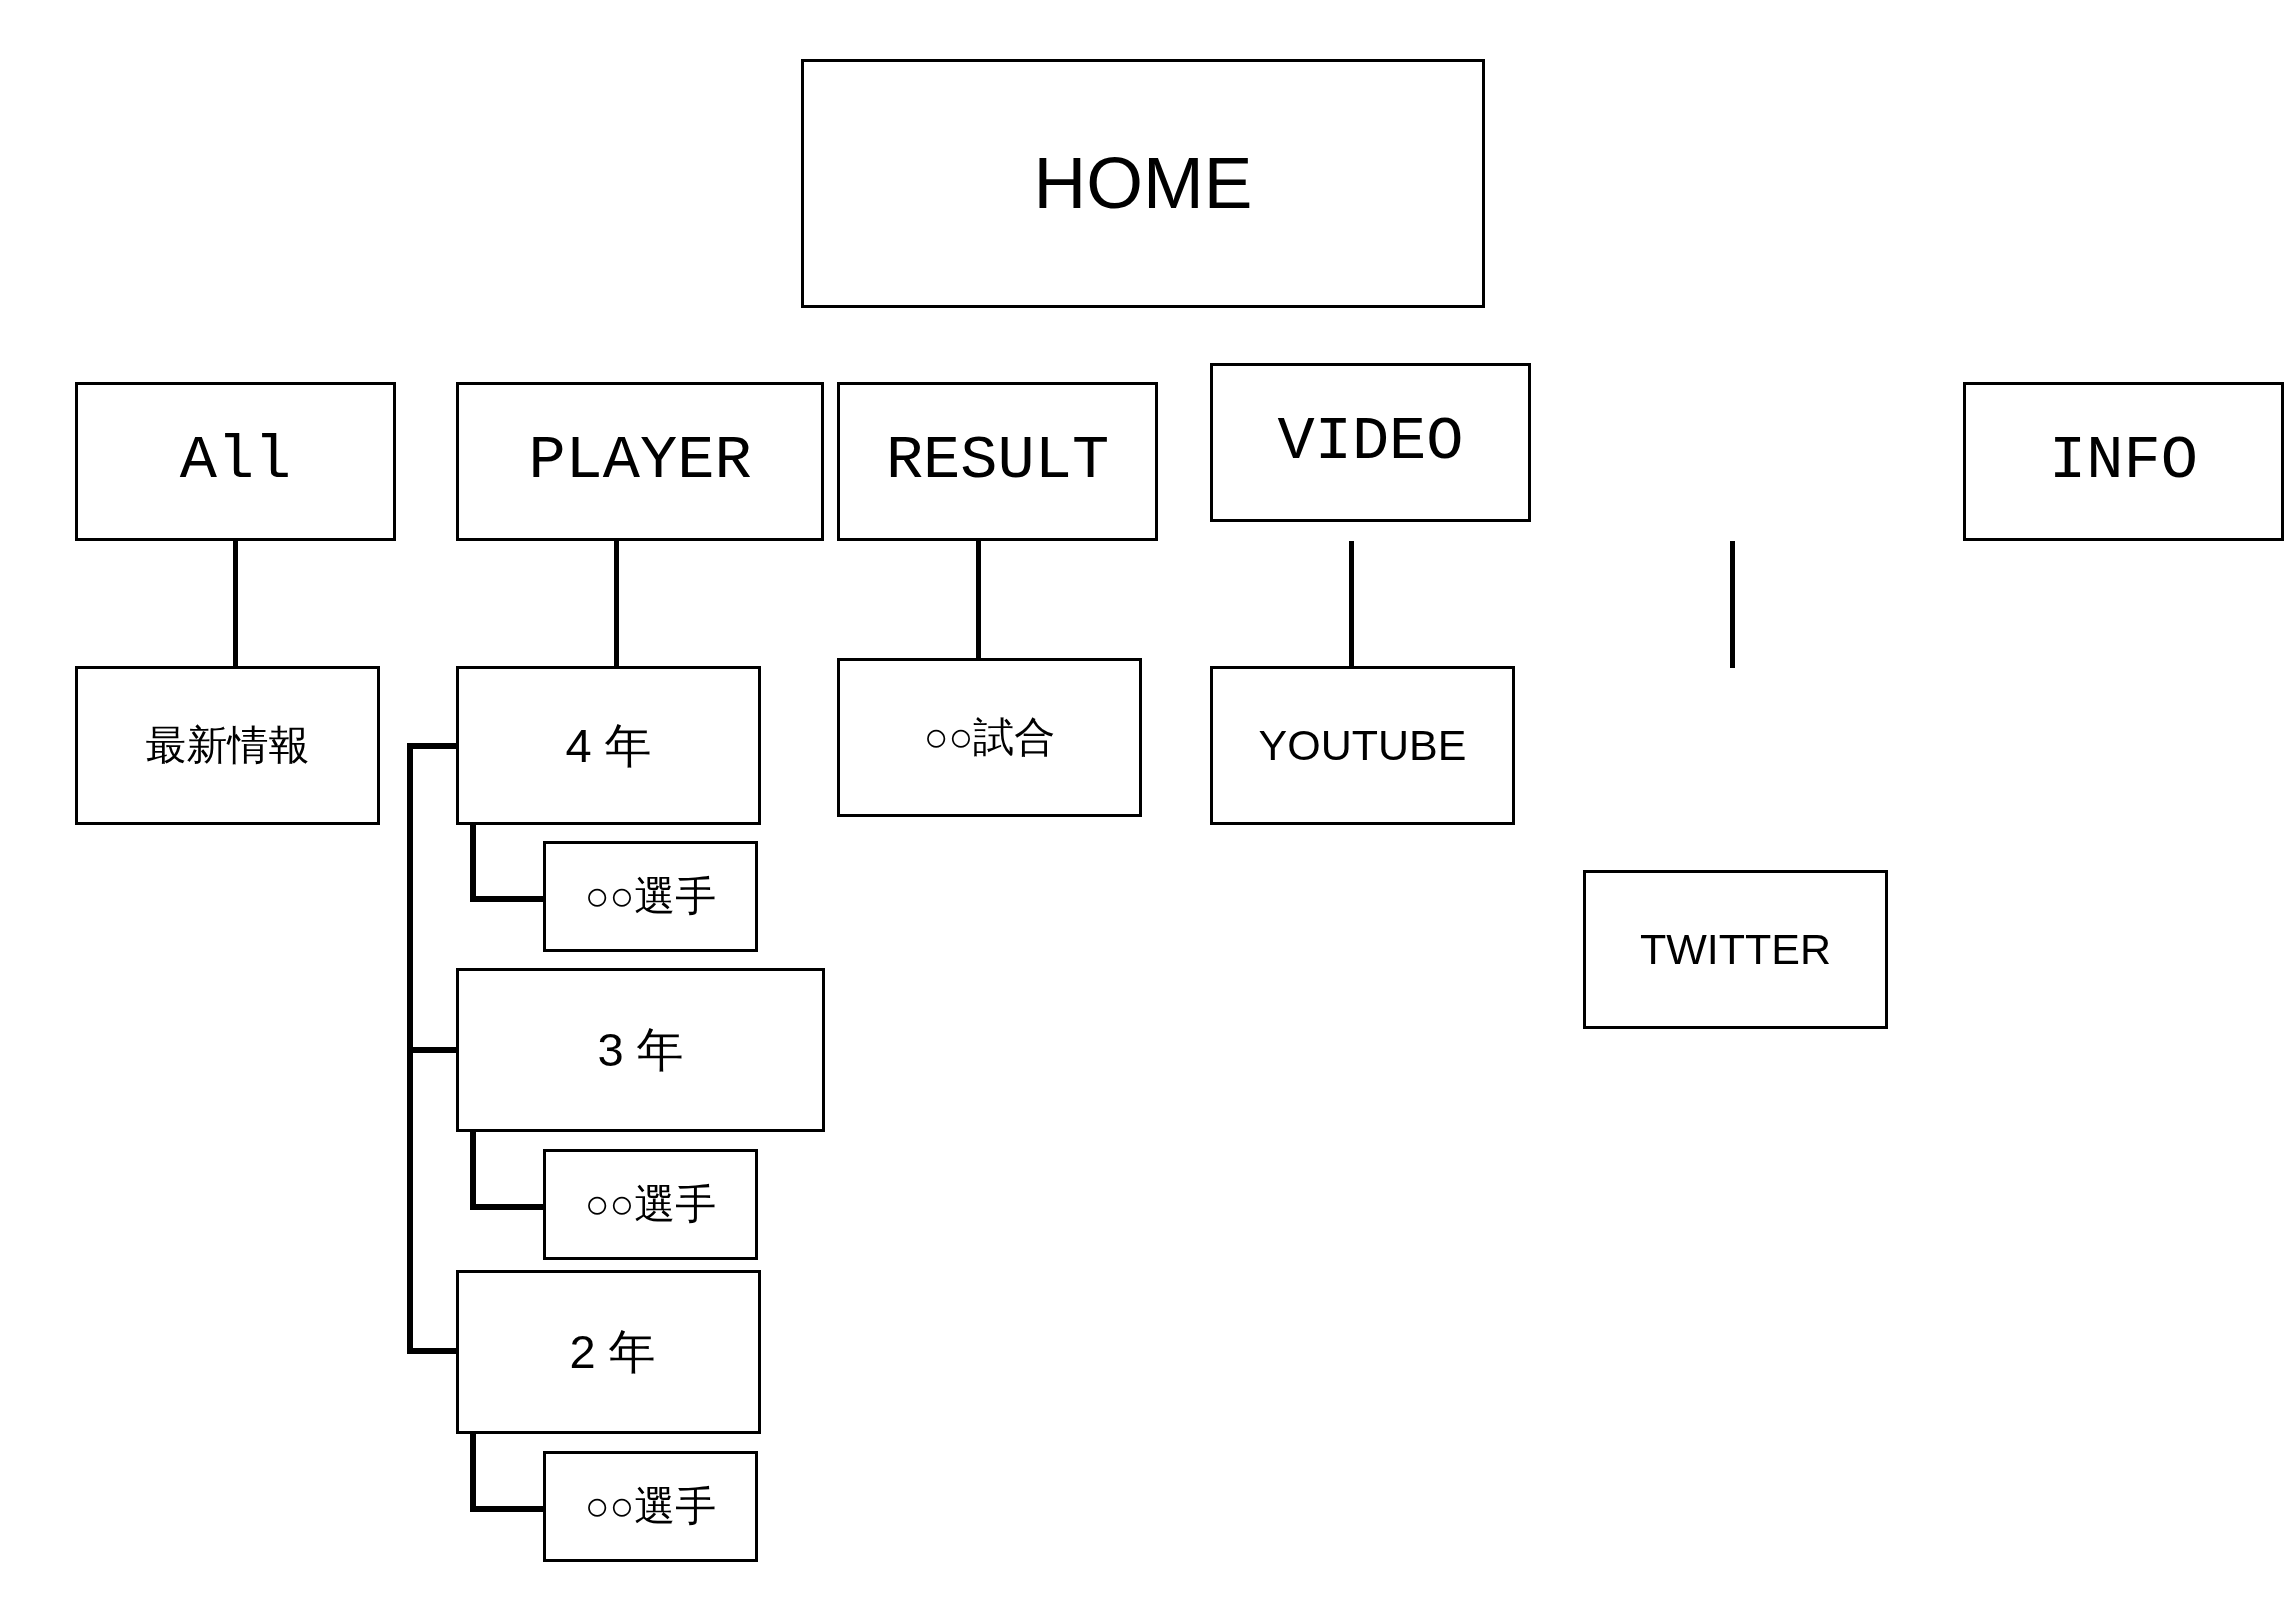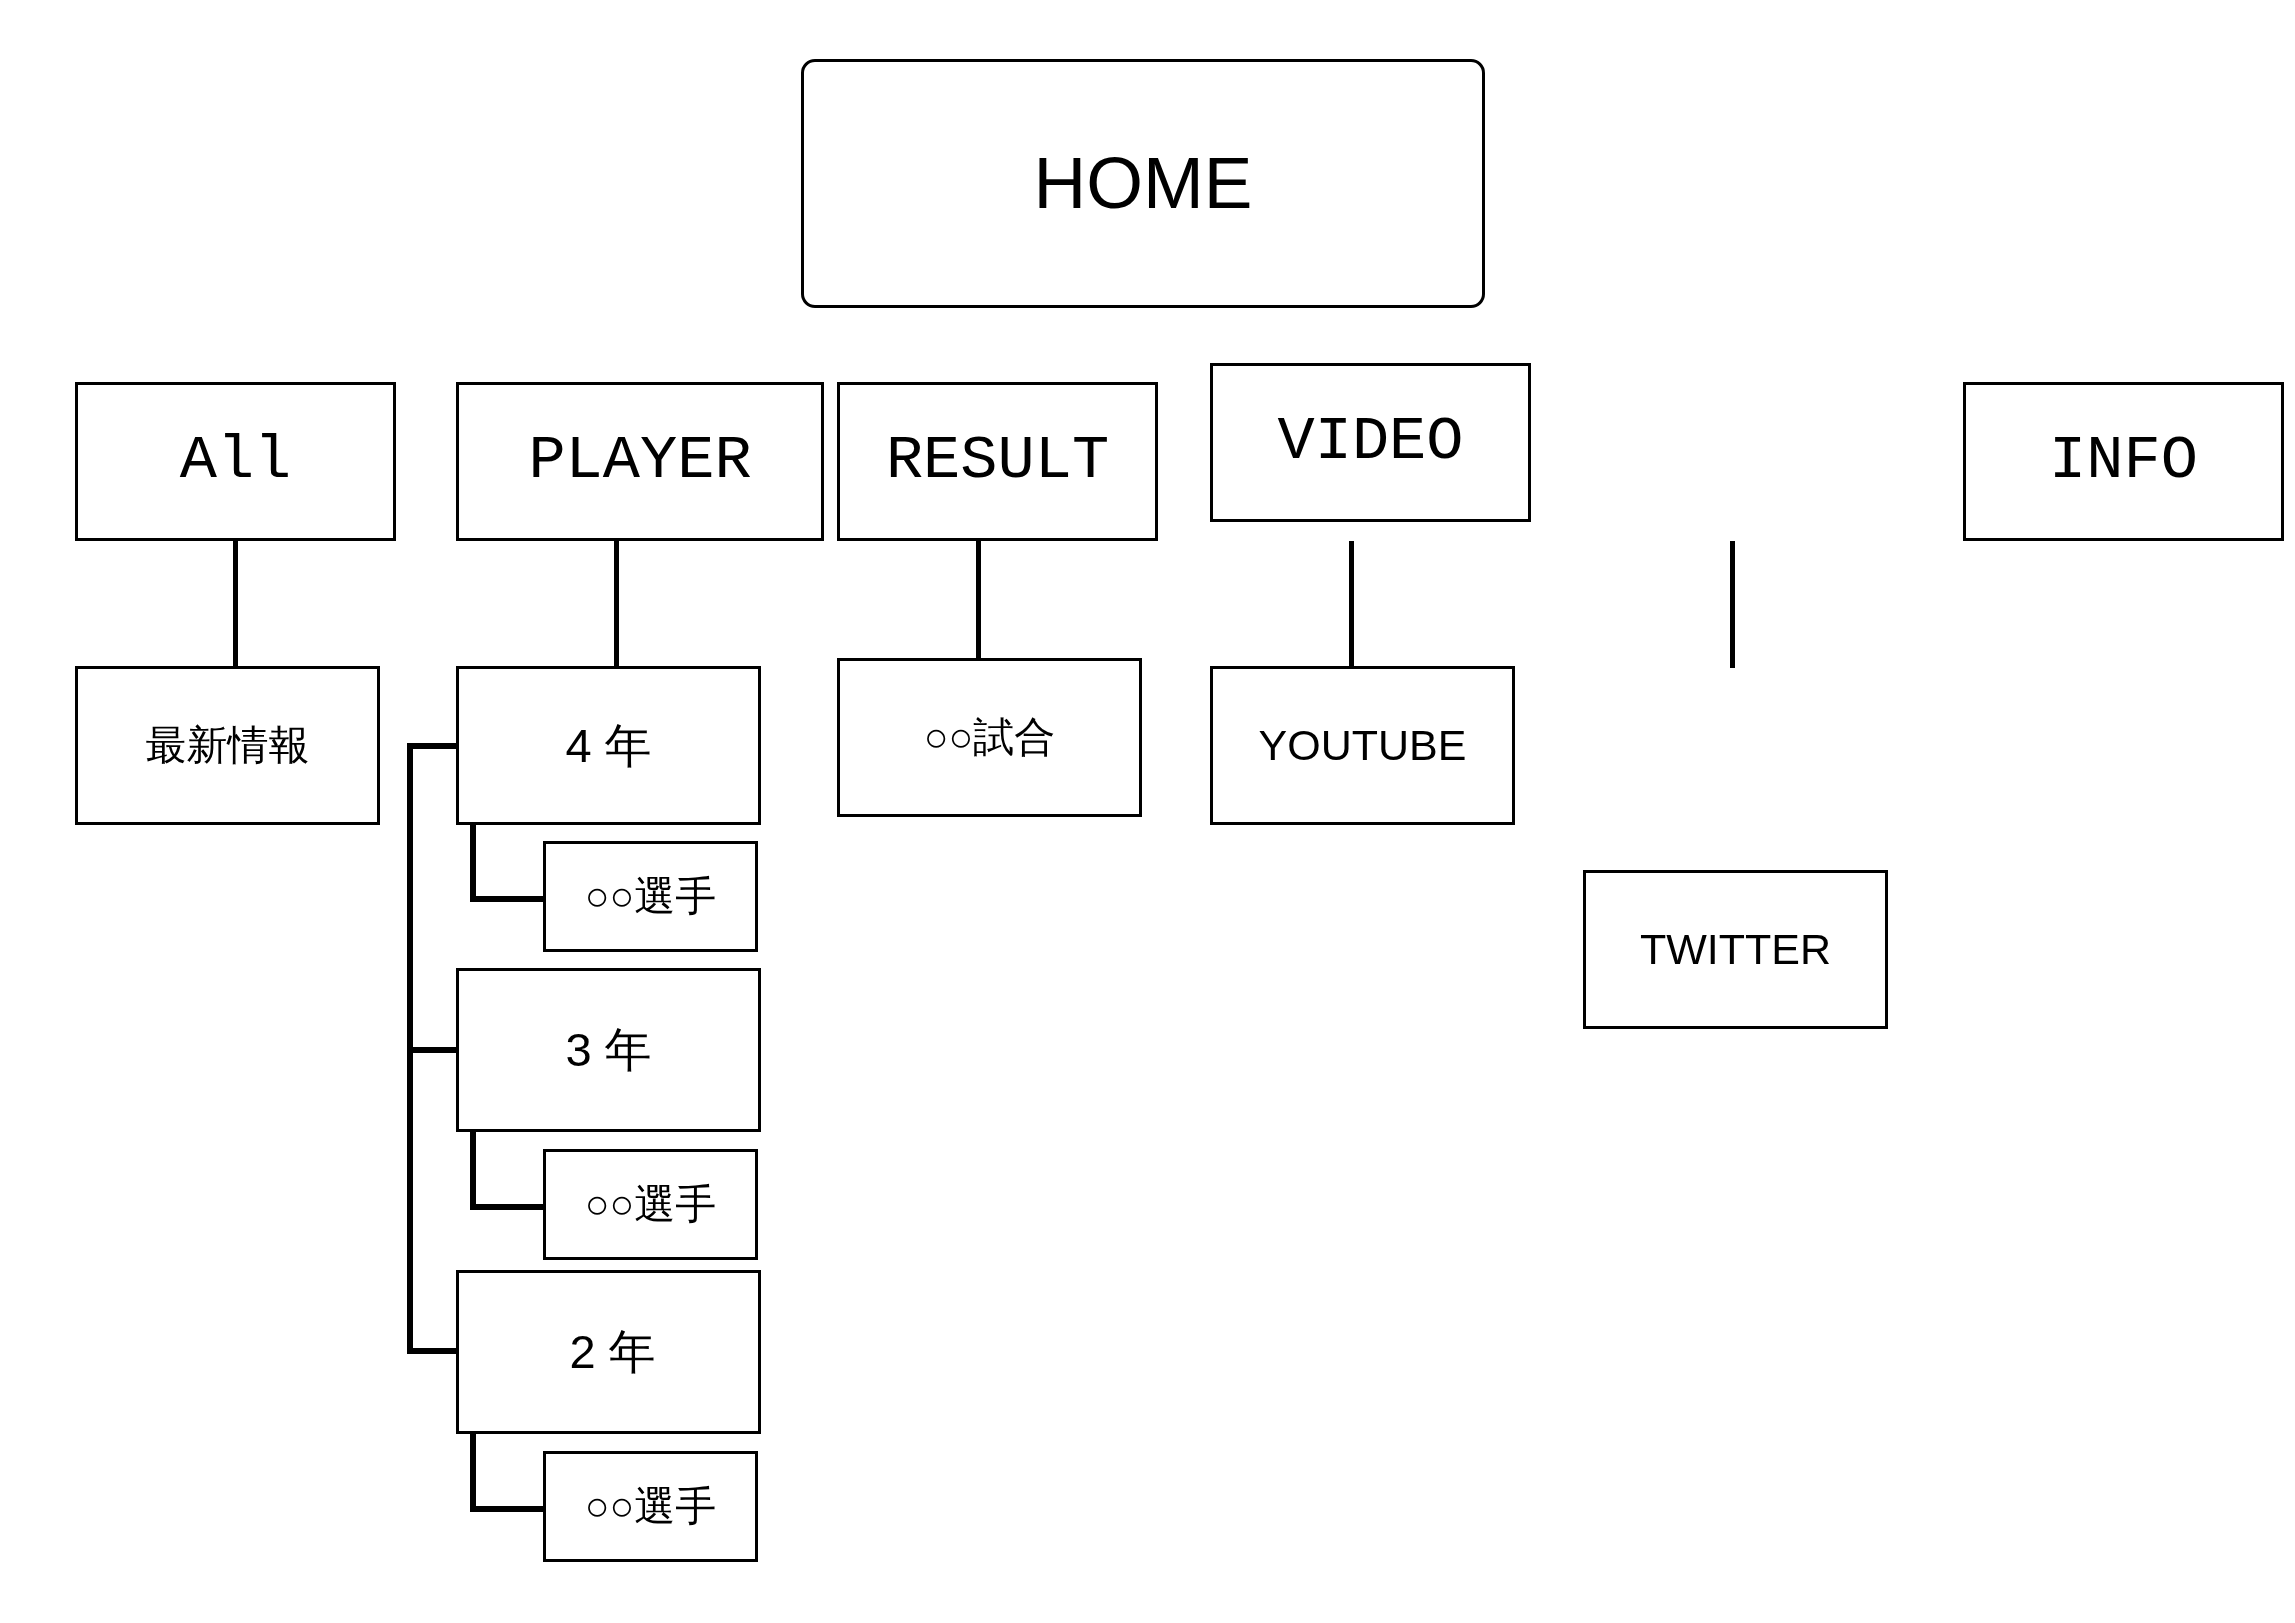--- a/index.html
+++ b/index.html
@@ -26,21 +26,21 @@
     color: #000000;
     line-height: 1.1;
     text-align: center;
     z-index: 2;
   }
   .node .lbl {
     display: block;
     white-space: nowrap;
   }
   
-  .t-home  { font-size: 73px; font-weight: 400; border-radius: 14px; }
+  .t-home  { font-size: 73px; font-weight: 400; }
   .t-l1    { font-size: 62px;  font-weight: 400; font-family: Liberation Mono, monospace; }
   .t-jp    { font-size: 41px;  font-weight: 400; }
   .t-jp-md { font-size: 47px;  font-weight: 400; }
   .t-en    { font-size: 43px;  font-weight: 400; }
 
   .conn {
     position: absolute;
     background: #000000;
     z-index: 1;
   }
@@ -111,21 +111,21 @@
   <div class="conn elbow-h" style="left:407px; top:1047px; width:52px;"></div>
   <div class="conn elbow-h" style="left:407px; top:1348px; width:52px;"></div>
 
   <div class="conn elbow-v" style="left:470px; top:823px; height:79px;"></div>
   <div class="conn elbow-h" style="left:470px; top:896px; width:79px;"></div>
 
   <div class="node t-jp" style="left:543px; top:841px; width:215px; height:111px;">
     <span class="lbl">○○選手</span>
   </div>
 
-  <div class="node t-jp-md" style="left:456px; top:968px; width:305px; height:164px;">
+  <div class="node t-jp-md" style="left:456px; top:968px; width:369px; height:164px;">
     <span class="lbl">3 年</span>
   </div>
 
   <div class="conn elbow-v" style="left:470px; top:1129px; height:80px;"></div>
   <div class="conn elbow-h" style="left:470px; top:1204px; width:79px;"></div>
 
   <div class="node t-jp" style="left:543px; top:1149px; width:215px; height:111px;">
     <span class="lbl">○○選手</span>
   </div>
 

